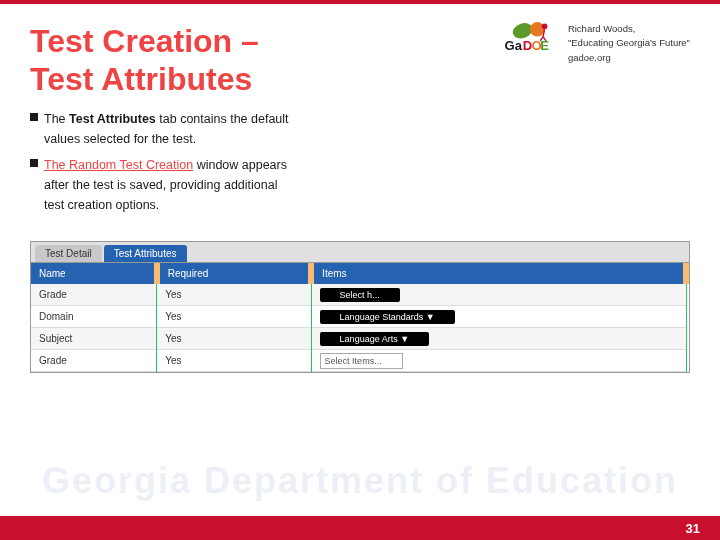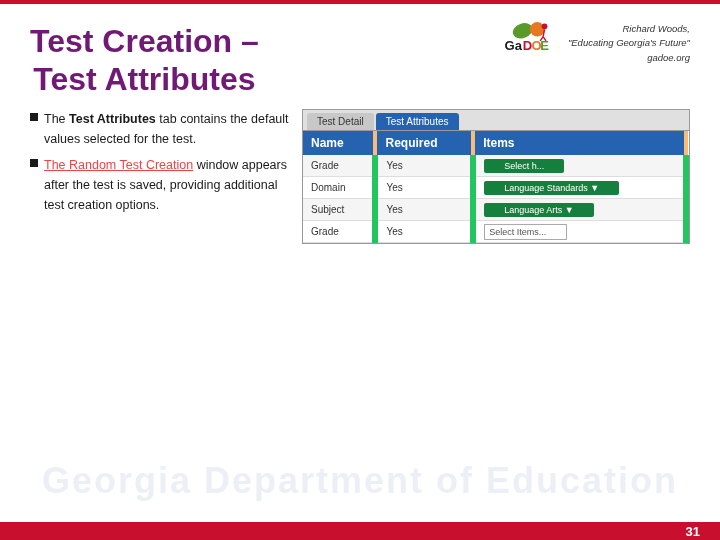--- a/index.html
+++ b/index.html
@@ -15,49 +15,48 @@
     
     .header {
       display: flex;
       justify-content: space-between;
       align-items: flex-start;
       padding: 18px 30px 10px 30px;
     }
     .header-title {
       font-size: 32px;
       font-weight: bold;
-      color: #701a75;
+      color: #ef4444;
       line-height: 1.2;
-      text-align: center;
     }
     .header-right {
-      text-align: right;
+      text-align: left;
       font-size: 9.5px;
       color: #333;
       line-height: 1.5;
-      font-style: italic;
     }
 
     
     .logo-area {
       display: flex;
       align-items: flex-start;
       gap: 8px;
       margin-bottom: 2px;
     }
     .logo-svg {
       width: 60px;
       height: 40px;
     }
 
     
     .main-content {
       display: flex;
       padding: 0 30px;
-      gap: 12px;
+      gap: 20px;
+      flex-direction: column;
     }
 
     
     .left-panel {
       width: 260px;
       flex-shrink: 0;
     }
     .bullet-list {
       list-style: none;
       font-size: 12.5px;
@@ -121,39 +120,39 @@
     .mockup-table {
       width: 100%;
       border-collapse: collapse;
     }
     .mockup-table thead tr {
       background: #2563b0;
       color: #fff;
     }
     .mockup-table thead th {
       padding: 5px 8px;
-      font-size: 12px;
-      font-weight: bold;
+      font-size: 10px;
+      font-weight: normal;
       text-align: left;
-      border-right: 4px solid #fdba74;
+      border-right: 6px solid #fdba74;
     }
     .mockup-table tbody tr {
       border-bottom: 1px solid #ddd;
     }
     .mockup-table tbody tr:nth-child(odd) {
       background: #f5f5f5;
     }
     .mockup-table tbody td {
       padding: 5px 8px;
       font-size: 10px;
       color: #333;
-      border-right: 6px solid #22c55e;
+      border-right: 1px solid #22c55e;
     }
     .mockup-select {
-      background: #15803d;
+      background: #000000;
       color: #fff;
       font-size: 9px;
       padding: 2px 20px;
       border-radius: 2px;
       border: none;
     }
     .mockup-select-white {
       background: #fff;
       color: #555;
       font-size: 9px;
@@ -175,21 +174,21 @@
       letter-spacing: 2px;
       pointer-events: none;
     }
 
     
     .footer-bar {
       position: absolute;
       bottom: 0;
       left: 0;
       right: 0;
-      height: 18px;
+      height: 24px;
       background: #c8102e;
       display: flex;
       align-items: center;
       justify-content: flex-end;
       padding-right: 20px;
     }
     .footer-page {
       color: #fff;
       font-size: 13px;
       font-weight: bold;

